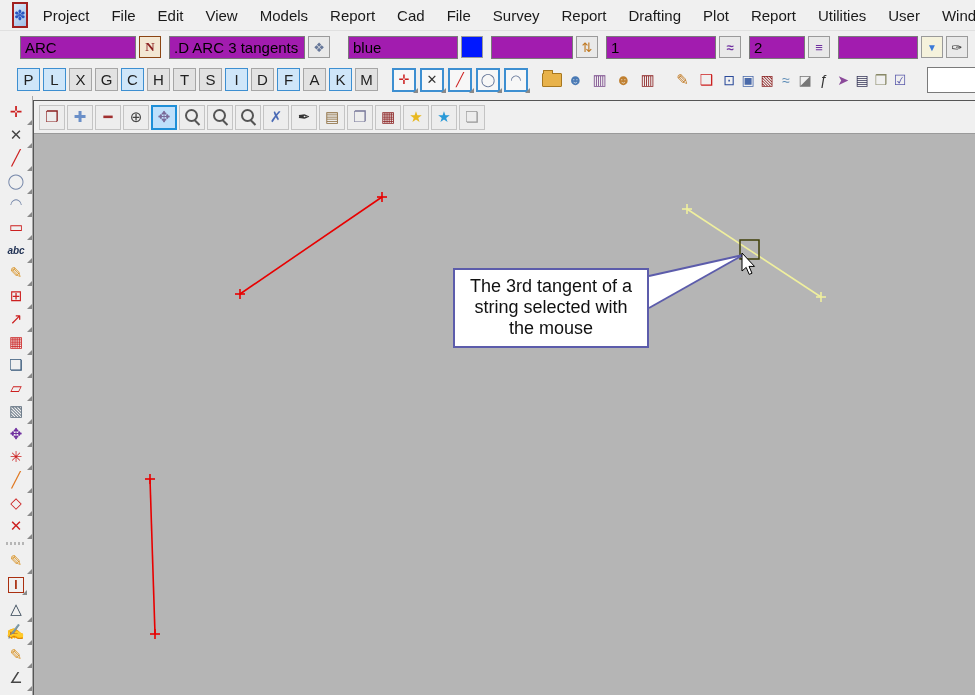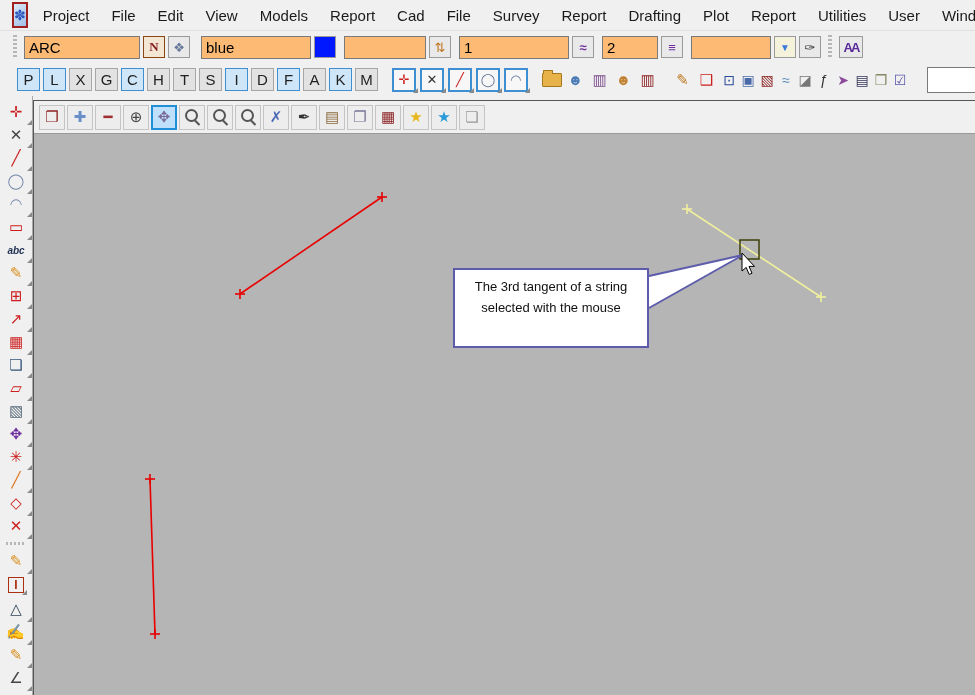--- a/index.html
+++ b/index.html
@@ -7,21 +7,21 @@
   .bar{display:flex;align-items:center;background:#f0f0f0}
   .grip{width:4px;align-self:stretch;margin:4px 4px;
     background:repeating-linear-gradient(to bottom,#b6b6b6 0 2px,transparent 2px 4px)}
   
   .menubar{height:30px;border-bottom:1px solid #e0e0e0}
   .logo{width:22px;height:22px;border:2px solid #a02020;background:linear-gradient(135deg,#dce9f8,#9fc0e8);
     display:flex;align-items:center;justify-content:center;font-size:14px;color:#2a56c0;margin:0 4px}
   .menu-item{padding:1px 11px;font-size:15px;color:#1a1a1a;cursor:default}
   
   .controlbar{height:32px;gap:3px;padding-left:9px}
-  .cb-input{height:21px;border:1px solid #7a7a7a;background:#fdba74;font-size:15px;
+  .cb-input{height:21px;border:1px solid #7a7a7a;background:#a21caf;font-size:15px;
     font-family:"Liberation Sans",sans-serif;padding:0 4px;box-sizing:content-box}
   .cb-btn{width:20px;height:20px;border:1px solid #9a9a9a;background:#e9e9e9;font-size:13px;
     display:flex;align-items:center;justify-content:center;flex:none}
   .cb-btn.nbtn{background:#f3e7d3;border-color:#8b4513;color:#8b2020;font-weight:bold;font-family:"Liberation Serif",serif}
   .cb-btn.swatch{background:#0018ff}
   .cb-btn.dd{background:#f5f2dc;color:#3a7ad8;font-size:10px}
   .cb-btn.aa{width:22px;letter-spacing:-2px;color:#5a2a9a;font-weight:bold}
   
   .cadbar{height:33px;gap:3px;padding-left:6px}
   .letter{width:21px;height:21px;border:1px solid #a6a6a6;background:#e2e2e2;font-size:15px;color:#222;
@@ -53,21 +53,21 @@
     align-items:center;padding-left:5px;box-sizing:border-box}
   .viewbtn{width:24px;height:23px;border:1px solid #c4c4c4;background:#ededed;font-size:15px;
     display:flex;align-items:center;justify-content:center;flex:none;position:relative}
   .viewbtn.active{background:#bfe0fb;border:2px solid #1e8fd8;width:22px;height:21px}
   .mag::before{content:"";position:absolute;width:9px;height:9px;border:2px solid #555;border-radius:50%;top:3px;left:5px}
   .mag::after{content:"";position:absolute;width:2px;height:7px;background:#555;transform:rotate(-45deg);top:13px;left:16px}
   
   .canvas{position:relative;flex:1;background:#b5b5b5;overflow:hidden}
   #cad-svg{position:absolute;left:0;top:0;z-index:3;pointer-events:none}
   .callout{position:absolute;left:419px;top:134px;width:196px;height:80px;box-sizing:border-box;
-    background:#fff;border:2px solid #5c5cab;z-index:2;font-size:13px;line-height:21px;
+    background:#fff;border:2px solid #5c5cab;z-index:2;font-size:18px;line-height:21px;
     text-align:center;padding:6px 8px 14px 8px;color:#111}
 </style>
 </head>
 <body>
 
 <div class="bar menubar">
   <span class="grip"></span>
   <span class="logo">✽</span>
   <div style="display:flex">
 
@@ -87,22 +87,23 @@
       <span class="menu-item">Utilities</span>
       <span class="menu-item">User</span>
       <span class="menu-item">Window</span>
     </div>
 </div>
 
 <div class="bar controlbar">
   <span class="grip"></span>
   <input class="cb-input" style="width: 106px;" value="ARC">
   <span class="cb-btn nbtn">N</span>
+  <input class="cb-input" style="width: 126px; margin-left: 5px;" value=".D ARC 3 tangents">
   <span class="cb-btn" style="color:#667799">❖</span>
-  <input class="cb-input" style="width: 100px; margin-left: 8px;" value="blue">
+  <input class="cb-input" style="width: 100px; margin-left: 15px;" value="blue">
   <span class="cb-btn swatch" style="background: rgb(0, 24, 255);"></span>
   <input class="cb-input" style="width: 72px; margin-left: 5px;" value="">
   <span class="cb-btn" style="color:#c07820">⇅</span>
   <input class="cb-input" style="width: 100px; margin-left: 5px;" value="1">
   <span class="cb-btn" style="color:#7030a0;font-weight:bold">≈</span>
   <input class="cb-input" style="width: 46px; margin-left: 5px;" value="2">
   <span class="cb-btn" style="color:#7030a0;font-weight:bold">≡</span>
   <input class="cb-input" style="width: 70px; margin-left: 5px;" value="">
   <span class="cb-btn dd">▼</span>
   <span class="cb-btn" style="color:#333">✑</span>

